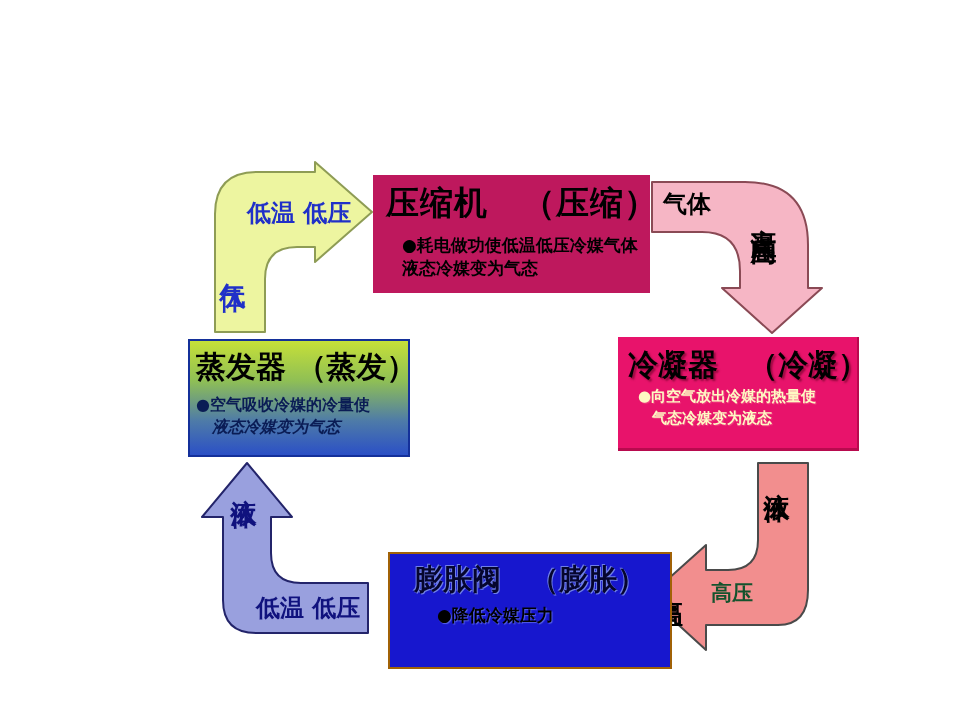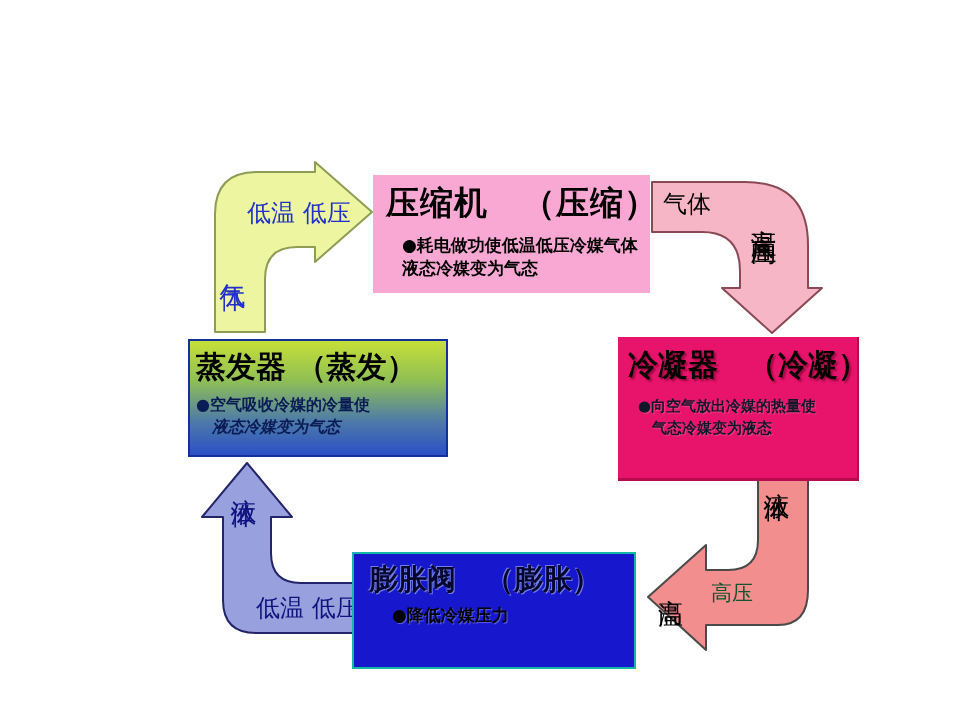--- a/index.html
+++ b/index.html
@@ -8,38 +8,38 @@
     font-family:"DejaVu Sans",sans-serif;
   }
   .box{position:absolute;box-sizing:border-box;}
   .box .title{font-weight:bold;color:#000;white-space:nowrap;}
   .box .body{font-weight:bold;white-space:nowrap;}
 
   .box-compressor{left:373px;top:175px;width:277px;height:118px;background:#F2C40E;padding:6px 0 0 13px;}
   .box-compressor .title{font-size:33px;letter-spacing:1px;}
   .box-compressor .body{font-size:17px;color:#000;margin-top:8px;margin-left:16px;line-height:1.35;}
 
-  .box-condenser{left:618px;top:337px;width:241px;height:144px;background:#E8136B;border-bottom:3px solid #B80A4E;border-right:2px solid #B80A4E;padding:8px 0 0 10px;}
+  .box-condenser{left:618px;top:337px;width:241px;height:114px;background:#E8136B;border-bottom:3px solid #B80A4E;border-right:2px solid #B80A4E;padding:8px 0 0 10px;}
   .box-condenser .title{font-size:30px;text-shadow:2px 2px 2px rgba(90,0,30,.55);}
-  .box-condenser .body{font-size:15px;color:#0f172a;margin-top:10px;margin-left:10px;line-height:1.45;text-shadow:1px 1px 1px rgba(255,120,160,.45);}
+  .box-condenser .body{font-size:15px;color:#fef9c3;margin-left:10px;line-height:1.45;text-shadow:1px 1px 1px rgba(255,120,160,.45);}
   .box-condenser .body .l2{margin-left:14px;}
 
-  .box-evaporator{left:188px;top:339px;width:260px;height:118px;background:linear-gradient(180deg,#C6E038 0%,#8FBF55 35%,#4E7BA8 70%,#2B50C6 100%);border:2px solid #14309A;padding:6px 0 0 6px;}
+  .box-evaporator{left:188px;top:339px;width:222px;height:118px;background:linear-gradient(180deg,#C6E038 0%,#8FBF55 35%,#4E7BA8 70%,#2B50C6 100%);border:2px solid #14309A;padding:6px 0 0 6px;}
   .box-evaporator .title{font-size:30px;}
   .box-evaporator .body{font-size:16px;color:#0A1C55;margin-top:6px;line-height:1.4;}
   .box-evaporator .body .l2{margin-left:16px;font-style:italic;}
 
-  .box-expansion{left:352px;top:552px;width:284px;height:117px;background:#1717CE;border:2px solid #14b8a6;padding:6px 0 0 15px;}
+  .box-expansion{left:388px;top:552px;width:284px;height:117px;background:#1717CE;border:2px solid #a16207;padding:6px 0 0 24px;}
   .box-expansion .title{font-size:29px;color:#05052e;text-shadow:1px 1px 0 #6f7fe8,-1px -1px 0 #6f7fe8;}
   .box-expansion .body{font-size:17px;color:#000;text-shadow:1px 1px 1px rgba(140,160,255,.55);margin-left:23px;}
   .box-expansion .body .l1{margin-top:4px;}
   .box-expansion .body .l2{margin-top:22px;}
 
   .arrow{position:absolute;}
-  .alabel{position:absolute;font-weight:normal;white-space:nowrap;line-height:1;}
+  .alabel{position:absolute;font-weight:bold;white-space:nowrap;line-height:1;}
   .vert{writing-mode:vertical-rl;text-orientation:upright;letter-spacing:4px;}
 </style>
 </head>
 <body>
 
 <div class="stage">
 
   <svg class="arrow" style="left:200px;top:158px;" width="180" height="180" viewBox="0 0 180 180">
     <path stroke-width="2" stroke-linejoin="round" d="M15,174 L15,56 Q15,14 57,14 L115,14 L115,4 L172,54 L115,104 L115,89 L97,89 Q65,89 65,121 L65,174 Z" style="fill: rgb(237, 245, 160); stroke: rgb(142, 156, 85);"></path>
   </svg>
@@ -58,21 +58,21 @@
   <div class="alabel vert" style="left: 764px; top: 472px; font-size: 26px; color: rgb(0, 0, 0);">液体</div>
   <div class="alabel vert" style="left: 658px; top: 579px; font-size: 25px; color: rgb(0, 0, 0);">高温</div>
   <div class="alabel" style="left: 711px; top: 583px; font-size: 21px; color: #14532d;">高压</div>
 
   <svg class="arrow" style="left:196px;top:455px;" width="180" height="185" viewBox="0 0 180 185">
     <path stroke-width="2" stroke-linejoin="round" d="M172,128 L105,128 Q75,128 75,98 L75,62 L96,62 L51,8 L6,62 L27,62 L27,145 Q27,178 60,178 L172,178 Z" style="fill: rgb(153, 160, 222); stroke: rgb(35, 36, 106);"></path>
   </svg>
   <div class="alabel vert" style="left: 231px; top: 478px; font-size: 26px; color: rgb(16, 18, 126);">液体</div>
   <div class="alabel" style="left: 256px; top: 596px; font-size: 24px; color: rgb(16, 18, 126);">低温 低压</div>
 
-  <div class="box box-compressor" style="background-color: #f9a8d4;">
+  <div class="box box-compressor" style="background-color: #be185d;">
     <div class="title">压缩机　（压缩）</div>
     <div class="body">
       <div class="l1">●耗电做功使低温低压冷媒气体</div>
       <div class="l2">液态冷媒变为气态</div>
     </div>
   </div>
 
   <div class="box box-condenser" style="background-color: rgb(232, 19, 107);">
     <div class="title">冷凝器　（冷凝）</div>
     <div class="body">

